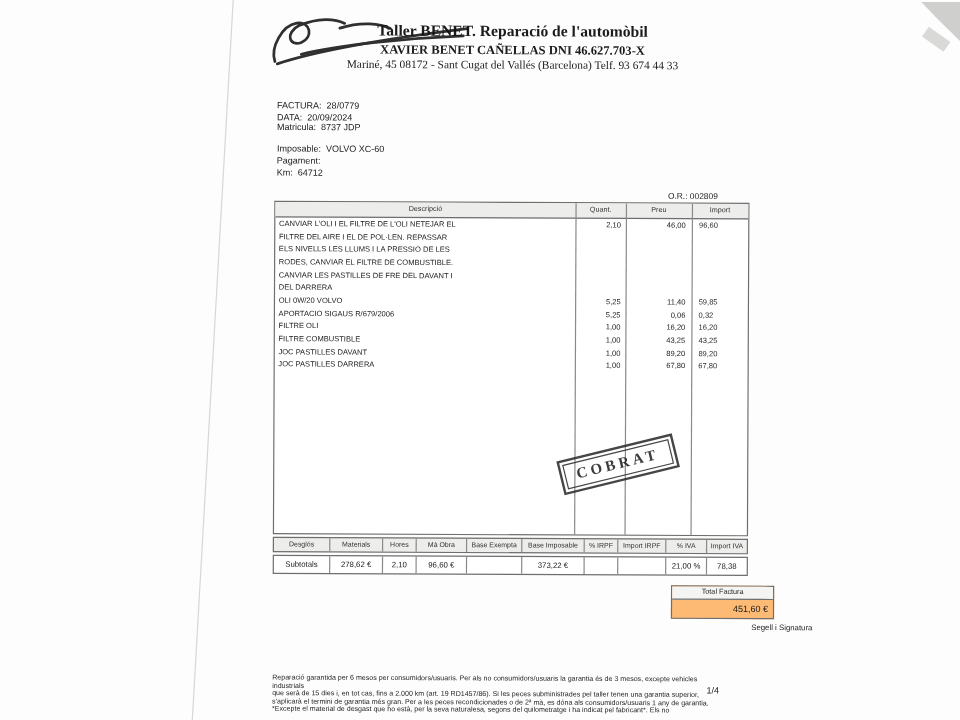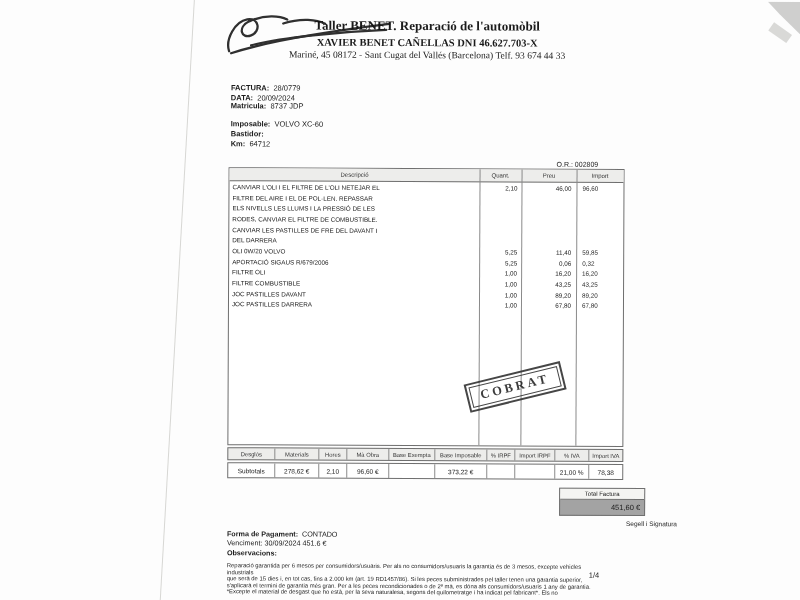--- a/index.html
+++ b/index.html
@@ -18,21 +18,21 @@
   
   .header{position:absolute;left:228px;top:18px;width:396px;text-align:center;
           font-family:"Liberation Serif",serif;}
   .header .title{font-size:13px;font-weight:bold;}
   .header .owner{font-size:10.5px;font-weight:bold;margin-top:3px;}
   .header .addr{font-size:9.5px;margin-top:2px;}
   .scribble{position:absolute;left:220px;top:10px;}
 
   
   .info{position:absolute;left:230px;font-size:7.5px;white-space:nowrap;}
-  .info b{font-weight:bold;}
+  .info b{font-weight:normal;}
   .or-number{position:absolute;left:556px;top:160px;font-size:7px;}
 
   
   .items-box{position:absolute;left:228px;top:168px;width:396px;height:278px;
              border:1px solid #6f6f6f;box-sizing:border-box;background:#fff;}
   .items-head{display:flex;height:12px;border-bottom:1px solid #6f6f6f;background:#ededeb;
               font-size:6px;color:#333;align-items:center;}
   .items-head .h-desc{width:250px;text-align:center;}
   .items-head .h-quant{width:42px;text-align:center;}
   .items-head .h-preu{width:55px;text-align:center;}
@@ -58,21 +58,21 @@
   .sum-head{top:448px;height:13px;background:#ededeb;font-size:5.8px;color:#333;}
   .sum-vals{top:463px;height:16px;font-size:6.5px;}
   .sum-row .cell{display:flex;align-items:center;justify-content:center;box-sizing:border-box;
                  border-left:1px solid #8a8a8a;overflow:hidden;white-space:nowrap;}
   .sum-row .cell:first-child{border-left:none;}
   .w0{width:46px;} .w1{width:44px;} .w2{width:28px;} .w3{width:42px;} .w4{width:46px;}
   .w5{width:52px;} .w6{width:28px;} .w7{width:40px;} .w8{width:34px;} .w9{width:34px;}
 
   
   .total-box{position:absolute;left:560px;top:487px;width:86px;border:1px solid #6f6f6f;
-             box-sizing:border-box;background:#a3a3a3;}
+             box-sizing:border-box;background:#fdba74;}
   .total-label{border-bottom:1px solid #6f6f6f;text-align:center;font-size:6px;padding:2px 0;background:#f4f4f2;}
   .total-value{text-align:right;font-size:7.5px;padding:3px 4px;white-space:nowrap;overflow:hidden;}
   .signature{position:absolute;left:627px;top:519px;font-size:6.5px;}
 
   
   .payment{position:absolute;left:228px;top:530px;font-size:7.2px;line-height:9.4px;white-space:nowrap;}
   .payment b{font-weight:bold;}
 
   
   .footer{position:absolute;left:228px;top:563px;width:372px;font-size:5.9px;line-height:6.6px;color:#262626;}
@@ -113,21 +113,21 @@
     </div>
     <div class="info" style="top:102px;">
       <b>Matricula:</b>&nbsp;
       <span>8737 JDP</span>
     </div>
     <div class="info" style="top:120px;">
       <b>Imposable:</b>&nbsp;
       <span>VOLVO XC-60</span>
     </div>
     <div class="info" style="top:130px;">
-      <b>Bastidor:</b>&nbsp;
+      <b>Pagament:</b>&nbsp;
       <span></span>
     </div>
     <div class="info" style="top:140px;">
       <b>Km:</b>&nbsp;
       <span>64712</span>
     </div>
 
     <div class="or-number">O.R.: 002809</div>
 
     <div class="items-box">
@@ -246,30 +246,20 @@
       <div class="cell w8">21,00 %</div>
       <div class="cell w9">78,38</div>
     </div>
 
     <div class="total-box">
       <div class="total-label">Total Factura</div>
       <div class="total-value">451,60 €</div>
     </div>
     <div class="signature">Segell i Signatura</div>
 
-    <div class="payment">
-      <div>
-        <b>Forma de Pagament:</b>&nbsp;
-        <span>CONTADO</span>
-      </div>
-      <div>Venciment: 30/09/2024 451.6 €</div>
-      <div>
-        <b>Observacions:</b>
-      </div>
-    </div>
 
     <div class="footer">
       <div>Reparació garantida per 6 mesos per consumidors/usuaris. Per als no consumidors/usuaris la garantia és de 3 mesos, excepte vehicles industrials</div>
       <div>que serà de 15 dies i, en tot cas, fins a 2.000 km (art. 19 RD1457/86). Si les peces subministrades pel taller tenen una garantia superior,</div>
       <div>s'aplicarà el termini de garantia més gran. Per a les peces recondicionades o de 2ª mà, es dóna als consumidors/usuaris 1 any de garantia.</div>
       <div>*Excepte el material de desgast que ho està, per la seva naturalesa, segons del quilometratge i ha indicat pel fabricant*. Els no</div>
     </div>
     <div class="pagenum">1/4</div>
 
   </div>

